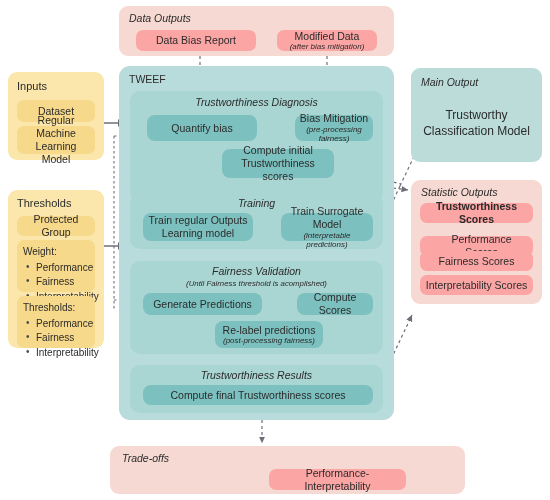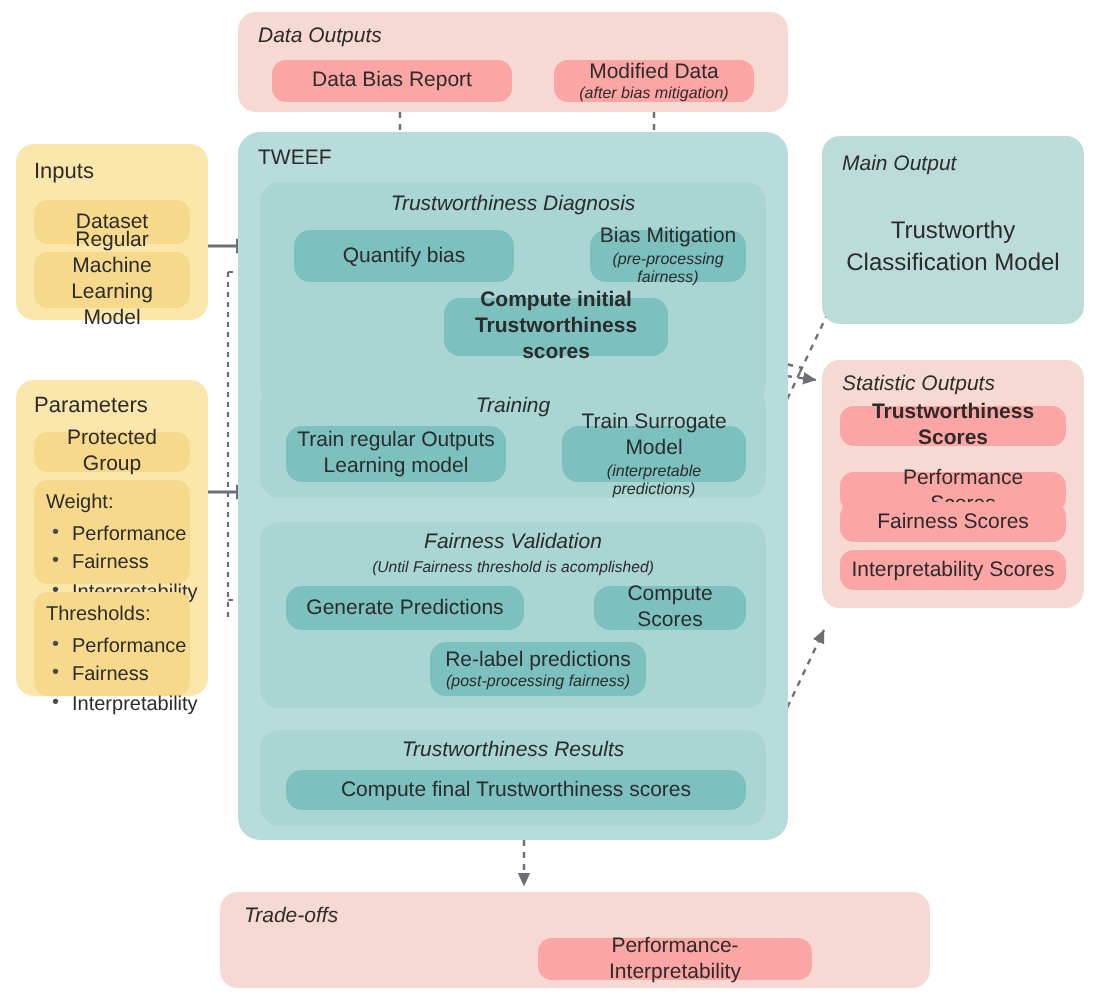--- a/index.html
+++ b/index.html
@@ -94,21 +94,21 @@
     <div class="hdr-n" style="left:9px;top:8px;">Inputs</div>
     <div class="box yellow-inner" style="left:9px;top:28px;width:78px;height:22px;">
       <span>Dataset</span>
     </div>
     <div class="box yellow-inner" style="left:9px;top:54px;width:78px;height:28px;">
       <span>Regular Machine Learning Model</span>
     </div>
   </div>
 
   <div class="panel yellow-outer" style="left:8px;top:190px;width:96px;height:158px;">
-    <div class="hdr-n" style="left:9px;top:7px;">Parameters</div>
+    <div class="hdr-n" style="left:9px;top:7px;">Thresholds</div>
     <div class="box yellow-inner" style="left:9px;top:26px;width:78px;height:20px;">
       <span>Protected Group</span>
     </div>
 
     <div class="yellow-inner" style="position:absolute;left:9px;top:50px;width:78px;height:52px;">
       <div class="bullets" style="left:6px;top:5px;">
         <span class="lbl">Weight:</span>
         <ul>
           <li>Performance</li>
           <li>Fairness</li>
@@ -145,21 +145,21 @@
 
     <div class="panel teal-mid" style="left:11px;top:25px;width:253px;height:111px;">
       <div class="hdr" style="left:0;top:5px;width:253px;text-align:center;">Trustworthiness Diagnosis</div>
       <div class="box teal-inner" style="left:17px;top:24px;width:110px;height:26px;">
         <span>Quantify bias</span>
       </div>
       <div class="box teal-inner" style="left:165px;top:24px;width:78px;height:26px;">
         <span>Bias Mitigation</span>
         <span class="sub">(pre-processing fairness)</span>
       </div>
-      <div class="box teal-inner" style="left:92px;top:58px;width:112px;height:29px;font-weight:bold;">
+      <div class="box teal-inner" style="left:92px;top:58px;width:112px;height:29px;">
         <span>Compute initial Trustworthiness scores</span>
       </div>
     </div>
 
     <div class="panel teal-mid" style="left:11px;top:127px;width:253px;height:56px;">
       <div class="hdr" style="left:0;top:4px;width:253px;text-align:center;">Training</div>
       <div class="box teal-inner" style="left:13px;top:20px;width:110px;height:28px;">
         <span>Train regular Outputs Learning model</span>
       </div>
       <div class="box teal-inner" style="left:151px;top:20px;width:92px;height:28px;">

